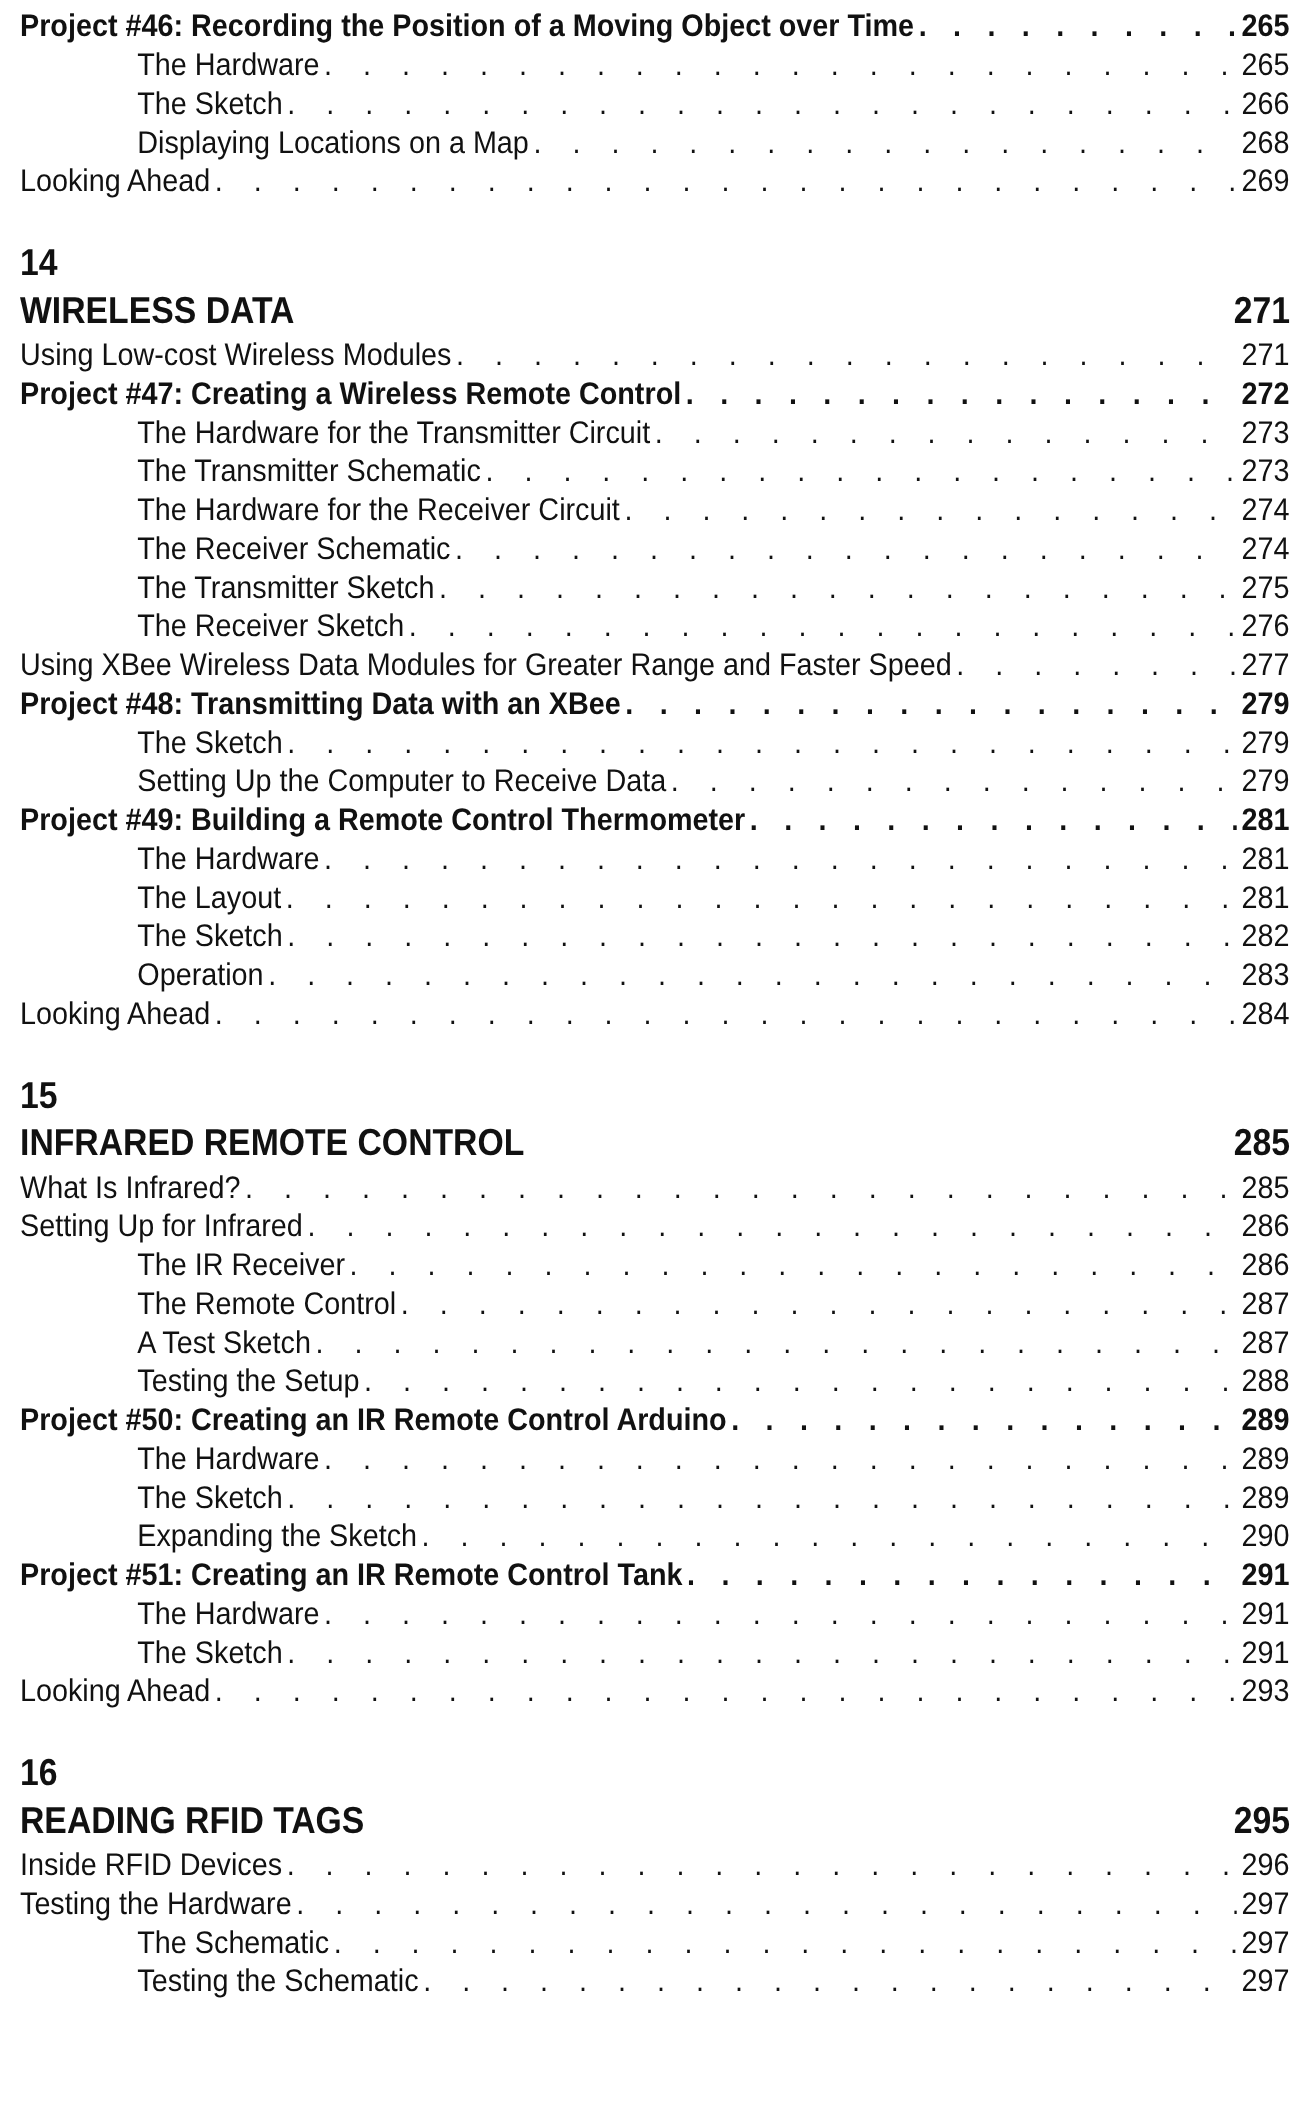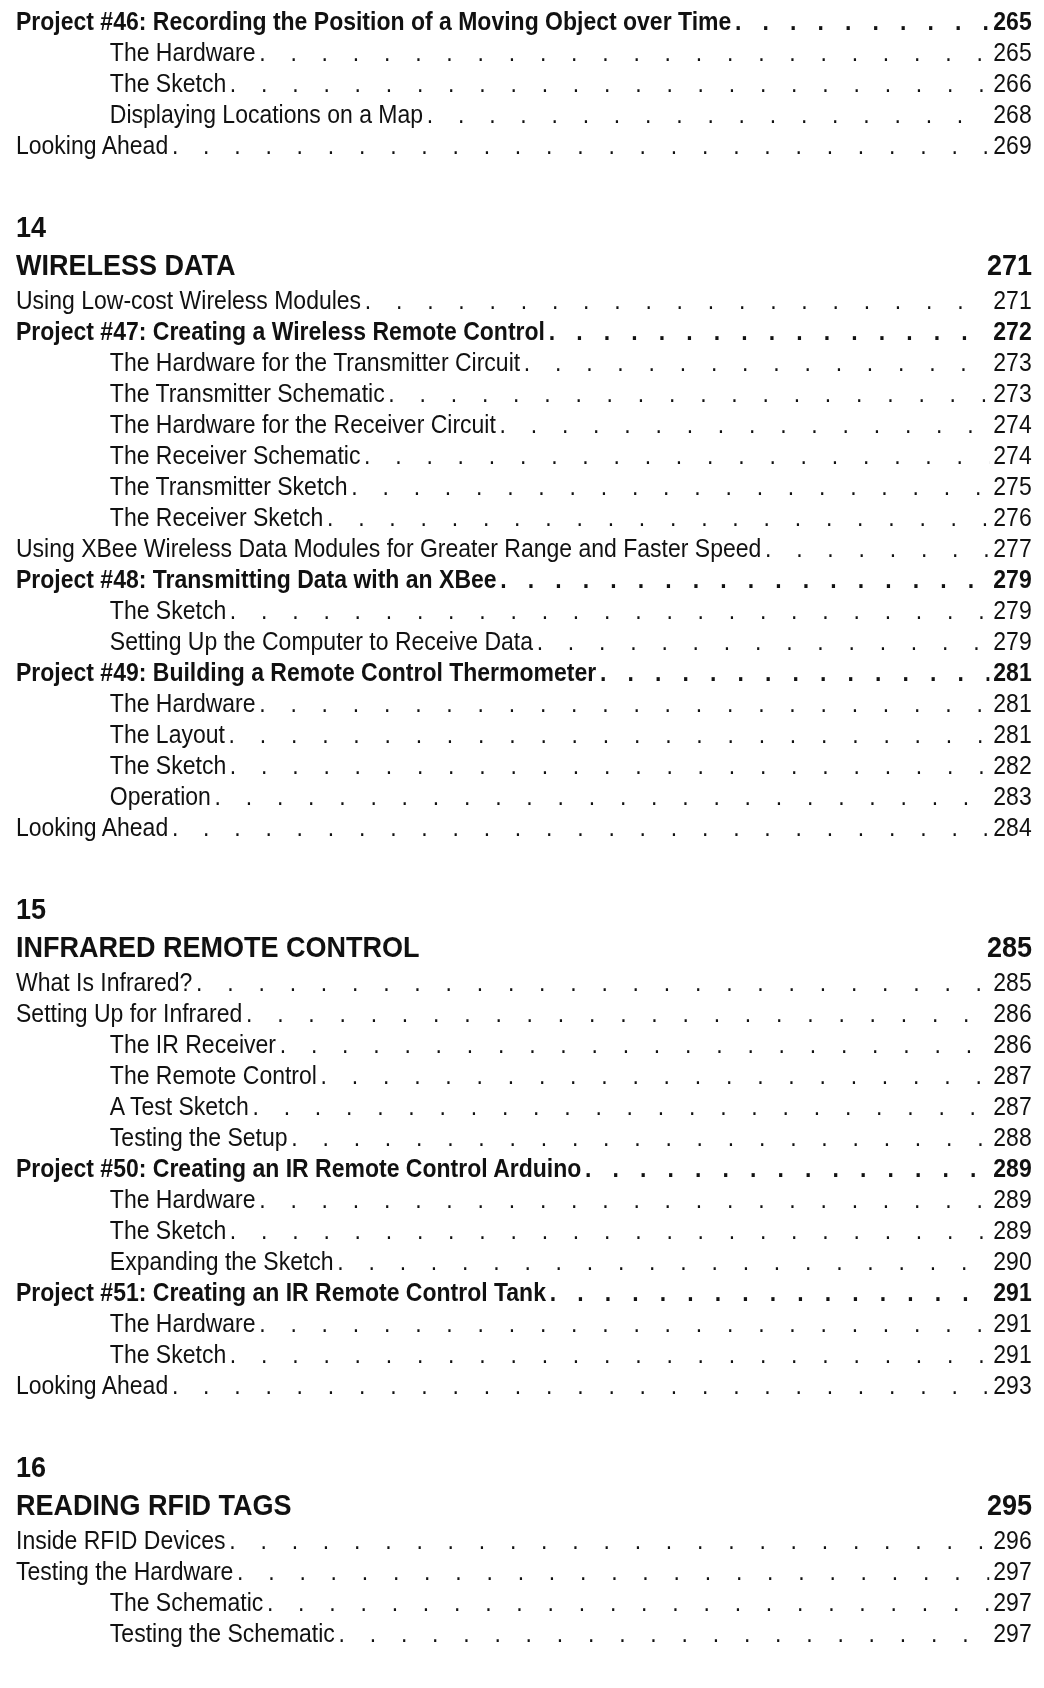--- a/index.html
+++ b/index.html
@@ -15,21 +15,21 @@
   }
   .row.sub .title { padding-left: 102px; }
   .row.bold { font-weight: bold; }
   .row .title { flex: 0 0 auto; }
   .row .leader {
     flex: 1 1 auto; overflow: hidden; margin: 0 4px;
     letter-spacing: 10px; font-weight: normal;
   }
   .row.bold .leader { font-weight: bold; letter-spacing: 8px; }
   .row .page { flex: 0 0 auto; text-align: right; }
-  .chapter { margin-top: 48px; }
+  .chapter { margin-top: 32px; }
   .chapter .num {
     font-size: 30px; font-weight: bold; height: 36px; line-height: 36px;
     transform: scaleX(0.9); transform-origin: left center;
   }
   .chapter .head {
     display: flex; justify-content: space-between; align-items: baseline;
     font-size: 30px; font-weight: bold; height: 40px; line-height: 40px;
     transform: scaleX(0.9); transform-origin: left center; width: 1129px;
   }
   #footer {

